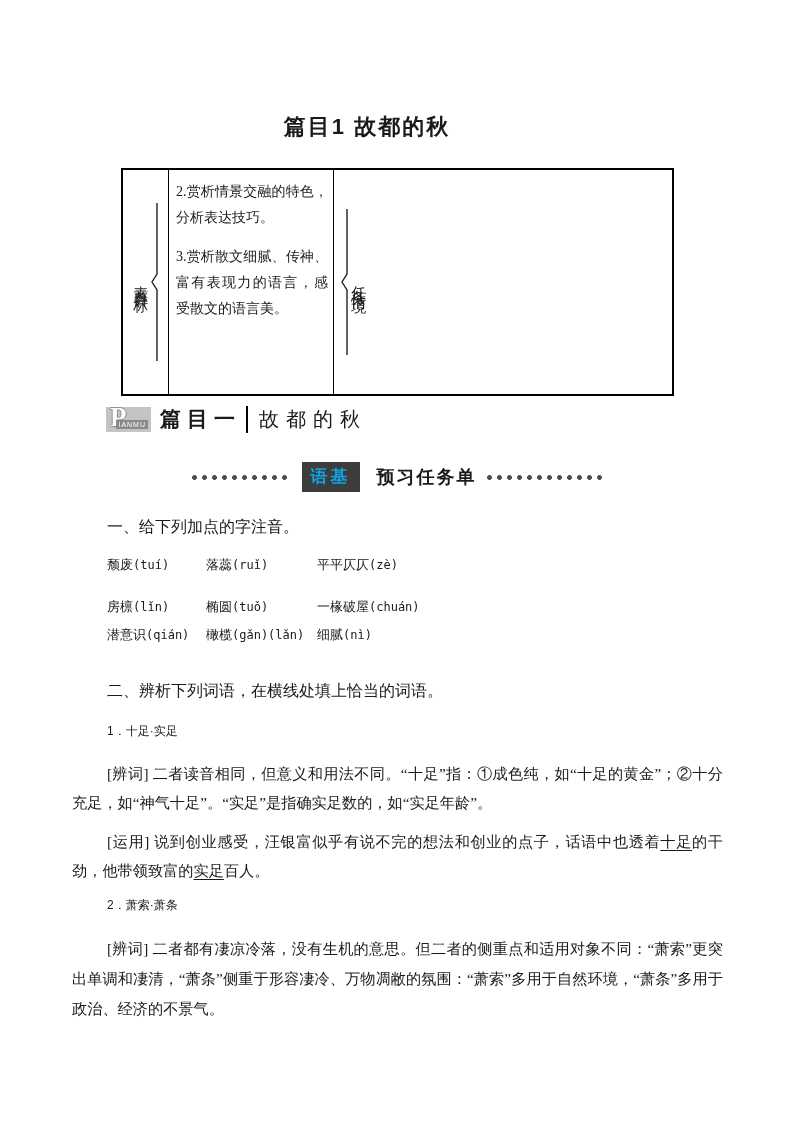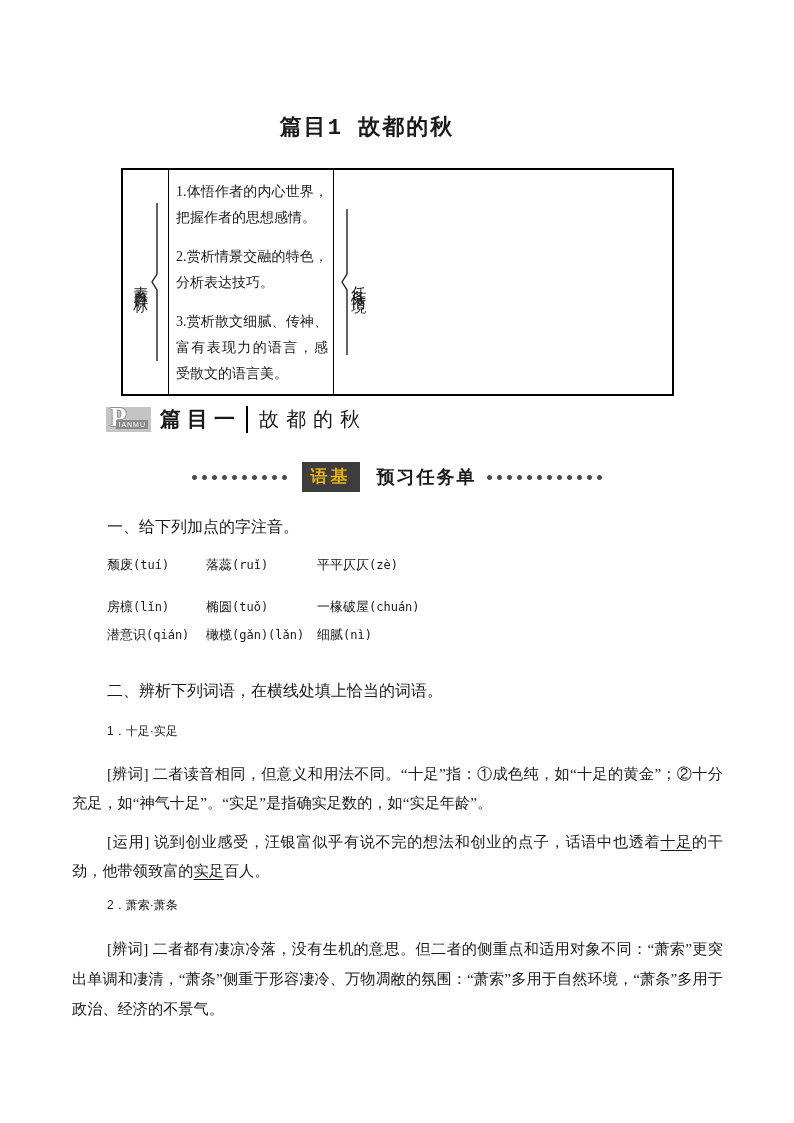--- a/index.html
+++ b/index.html
@@ -7,21 +7,21 @@
   body {
     width:794px; height:1123px; position:relative; overflow:hidden;
     font-family:"Liberation Serif","DejaVu Serif",serif;
     color:#1a1a1a;
   }
   .abs { position:absolute; }
 
   
   .page-title {
     top:112px; left:0; width:734px; text-align:center;
-    font-family:Liberation Mono, monospace;
+    font-family:Liberation Sans, sans-serif;
     font-size:22px; font-weight:bold; letter-spacing:2px;
   }
 
   
   .overview-table {
     top:168px; left:121px; width:553px; height:228px;
     border:2px solid #000; display:flex;
   }
   .ot-col { height:100%; }
   .label-col { display:flex; align-items:center; justify-content:center; }
@@ -67,21 +67,21 @@
   
   .divider { top:462px; left:0; width:794px; display:flex; align-items:center; justify-content:center; }
   .dots {
     height:7px; background-repeat:repeat-x;
     background-image:radial-gradient(circle at 3.5px 3.5px, #4c4c4c 2.1px, transparent 2.7px);
     background-size:10px 7px;
   }
   .dots-left  { width:100px; margin-right:11px; }
   .dots-right { width:118px; margin-left:9px; }
   .badge {
-    background:#3d3d3d; color:#eab308; font-family:"Liberation Sans","DejaVu Sans",sans-serif;
+    background:#3d3d3d; color:#0ea5e9; font-family:"Liberation Sans","DejaVu Sans",sans-serif;
     font-size:17px; font-weight:bold; padding:3px 9px 4px; letter-spacing:3px;text-align:center;
   }
   .divider-label {
     font-family:"Liberation Sans","DejaVu Sans",sans-serif;
     font-size:18px; font-weight:bold; letter-spacing:2px; margin-left:17px;
   }
 
   
   .h-ex { font-family:"Liberation Sans","DejaVu Sans",sans-serif; font-size:16px; white-space:nowrap; }
   .ex1-heading { top:517px; left:107px; }
@@ -111,21 +111,20 @@
 <div class="abs page-title">篇目1 故都的秋</div>
 
 <div class="abs overview-table">
   <div class="ot-col ot-col1 label-col">
     <span class="v-label">素养目标</span>
     <svg class="brace" width="9" height="162" viewBox="0 0 9 162">
       <polyline points="7,2 7,73 2,81 7,89 7,160" fill="none" stroke="#222" stroke-width="1.4"></polyline>
     </svg>
   </div>
   <div class="ot-col ot-col2">
-    <div class="goal">1.体悟作者的内心世界，把握作者的思想感情。</div>
     <div class="goal">2.赏析情景交融的特色，分析表达技巧。</div>
     <div class="goal">3.赏析散文细腻、传神、富有表现力的语言，感受散文的语言美。</div>
   </div>
   <div class="ot-col ot-col4 label-col">
     <svg class="brace" width="9" height="150" viewBox="0 0 9 150">
       <polyline points="7,2 7,67 2,75 7,83 7,148" fill="none" stroke="#222" stroke-width="1.4"></polyline>
     </svg>
     <span class="v-label">任务情境</span>
   </div>
 </div>

